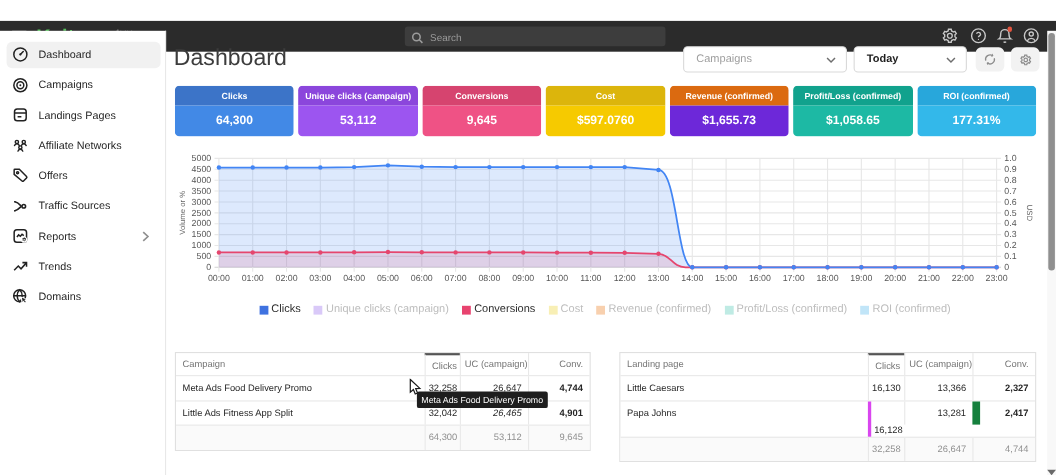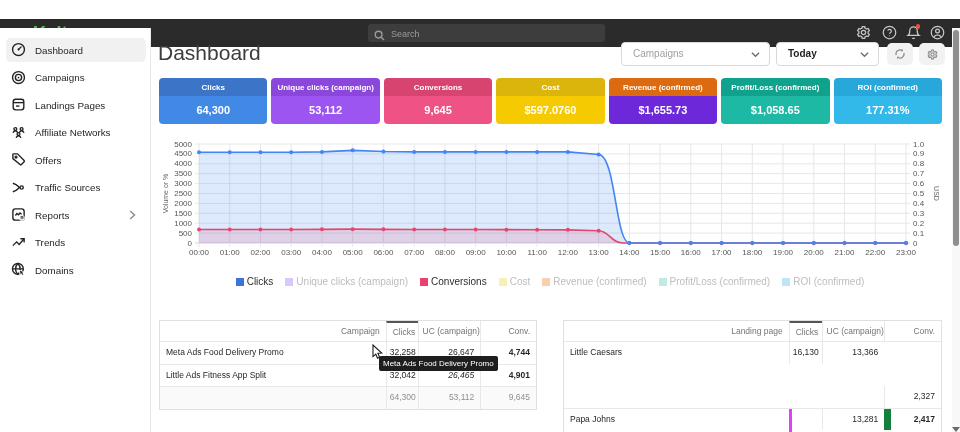--- a/index.html
+++ b/index.html
@@ -36,21 +36,21 @@
 
 
 #legend { position:absolute; left:155px; top:276px; width:790px; display:flex; justify-content:center; gap:12px; font-size:10px; color:#bdbdbd; }
 .litem { display:flex; align-items:center; gap:3px; white-space:nowrap; }
 .lsq { width:8px; height:8px; display:inline-block; }
 .lon { color:#2d2d2d; }
 
 
 .tbl { position:absolute; border:1px solid #e0e0e0; font-size:8.5px; color:#272727; background:#fff; }
 .trow { display:flex; border-top:1px solid #e8e8e8; }
-.trow.head { border-top:none; color:#757575; } .trow.head .tc { height:20px; line-height:20px;text-align:right; }
+.trow.head { border-top:none; color:#757575; } .trow.head .tc { height:20px; line-height:20px; }
 .trow.foot { background:#fafafa; color:#8f8f8f; }
 .tc { padding:0 6px; height:21.5px; line-height:21.5px; overflow:hidden; white-space:nowrap; }
 .tc.r { text-align:right; }
 .thead-cell { position:relative; }
 
 #tooltip { position:absolute; left:379px; top:356px; height:15px; background:#1e1e1e; color:#fff; font-size:8px; line-height:15px; padding:0 4px; white-space:nowrap; border-radius:2px; z-index:30; }
 
 
 #sbthumb { position:absolute; left:953px; top:30px; width:6px; height:216px; background:#8f8f8f; border-radius:3px; }
 #sbarrow { position:absolute; left:952px; top:426.5px; width:0; height:0; border-left:4.5px solid transparent; border-right:4.5px solid transparent; border-top:5px solid #6a6a6a; }
@@ -432,21 +432,21 @@
   <div class="trow head">
     <div class="tc" style="width:226px;">Landing page</div>
     <div class="tc thead-cell" style="width:33px;text-align:center;border-left:1px solid #e8e8e8;border-top:2px solid #555;height:20px;line-height:18px;">Clicks</div>
     <div class="tc" style="width:63px;border-left:1px solid #e8e8e8;padding:0 4px;">UC (campaign)</div>
     <div class="tc r" style="width:57px;border-left:1px solid #e8e8e8;">Conv.</div>
   </div>
   <div class="trow">
     <div class="tc" style="width:226px;">Little Caesars</div>
     <div class="tc r" style="width:33px;padding:0 3px;border-left:1px solid #e8e8e8;">16,130</div>
     <div class="tc r" style="width:63px;border-left:1px solid #e8e8e8;">13,366</div>
-    <div class="tc r" style="width:57px;border-left:1px solid #e8e8e8;font-weight:normal;margin-top:44px;">2,327</div>
+    <div class="tc r" style="width:57px;border-left:1px solid #e8e8e8;font-weight:bold;">2,327</div>
   </div>
   <div class="trow">
     <div class="tc" style="width:226px;">Papa Johns</div>
     <div class="tc r" style="width:33px;padding:16px 3px;border-left:3px solid #d946ef;">16,128</div>
     <div class="tc r" style="width:63px;border-left:1px solid #e8e8e8;">13,281</div>
     <div class="tc r" style="width:57px;border-left:7px solid #15803d;font-weight:bold;">2,417</div>
   </div>
   <div class="trow foot">
     <div class="tc" style="width:226px;"></div>
     <div class="tc r" style="width:33px;padding:0 3px;border-left:1px solid #e8e8e8;">32,258</div>

